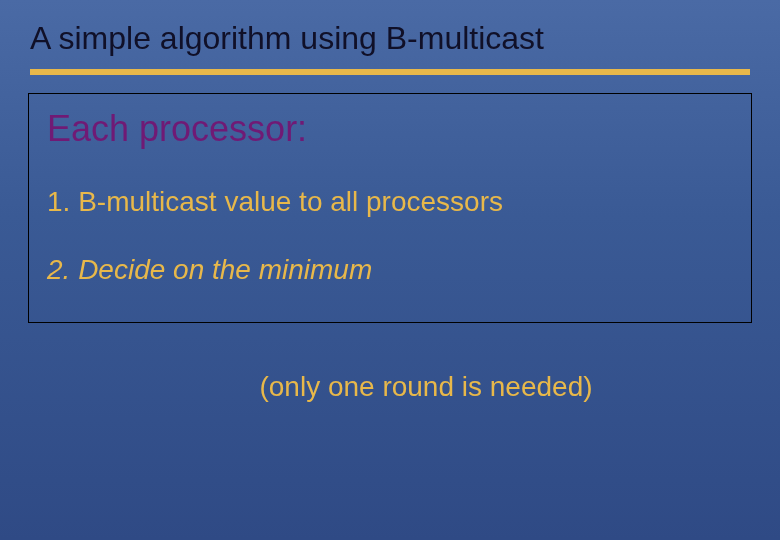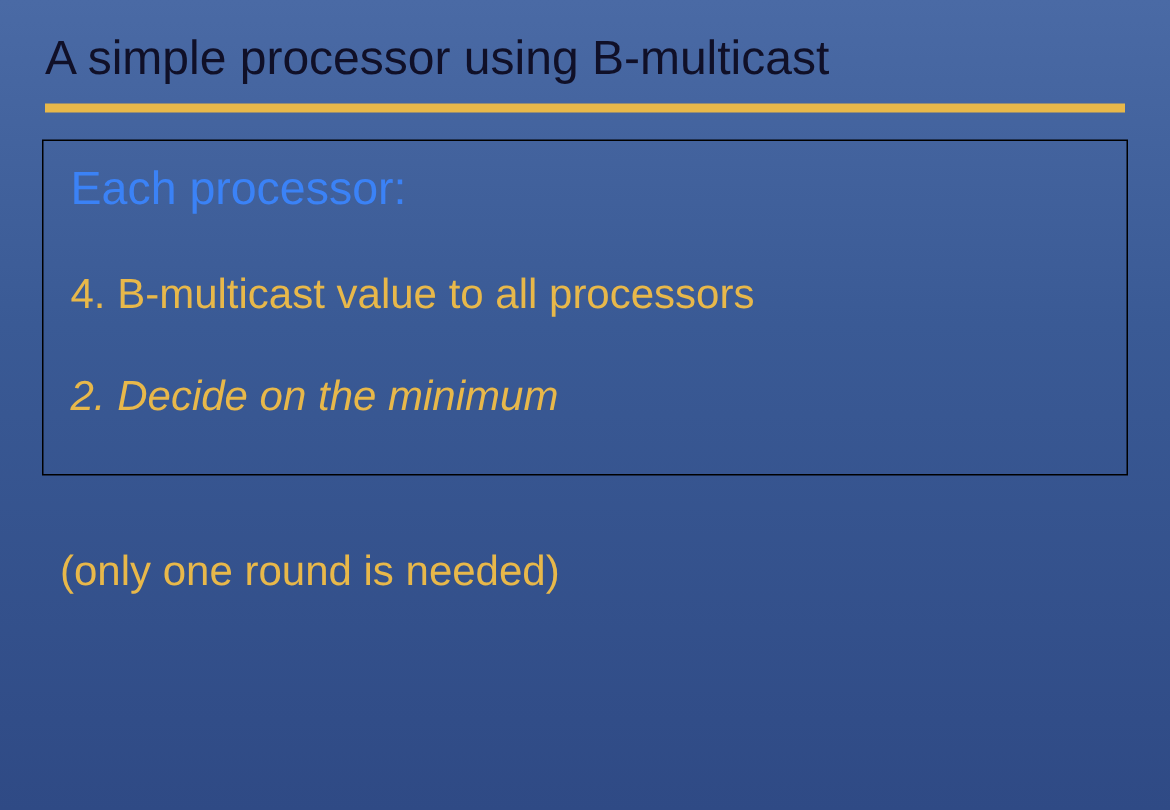--- a/index.html
+++ b/index.html
@@ -25,46 +25,46 @@
       height: 6px;
       background: #e8b84a;
       margin: 0 30px 18px 30px;
     }
     .box {
       margin: 0 28px;
       border: 1px solid #000;
       padding: 14px 18px 26px 18px;
     }
     .intro {
-      color: #3b82f6;
-      font-size: 31px;
+      color: #701a75;
+      font-size: 36px;
       margin-bottom: 36px;
     }
     .step {
       color: #e8b84a;
       font-size: 28px;
       margin-bottom: 36px;
     }
     .step:last-child {
       margin-bottom: 10px;
       font-style: italic;
     }
     .note {
       color: #e8b84a;
       font-size: 28px;
-      text-align: left;
+      text-align: center;
       margin-top: 48px;
-      padding-left: 40px;
+      padding-left: 72px;
     }
   </style>
 </head>
 <body>
 
-<div class="title">A simple processor using B-multicast</div>
+<div class="title">A simple algorithm using B-multicast</div>
 <div class="underline"></div>
 
 <div class="box">
   <div class="intro">Each processor:</div>
-  <div class="step">4. B-multicast value to all processors</div>
+  <div class="step">1. B-multicast value to all processors</div>
   <div class="step">2. Decide on the minimum</div>
 </div>
 
 <div class="note">(only one round is needed)</div>
 
 </body></html>

